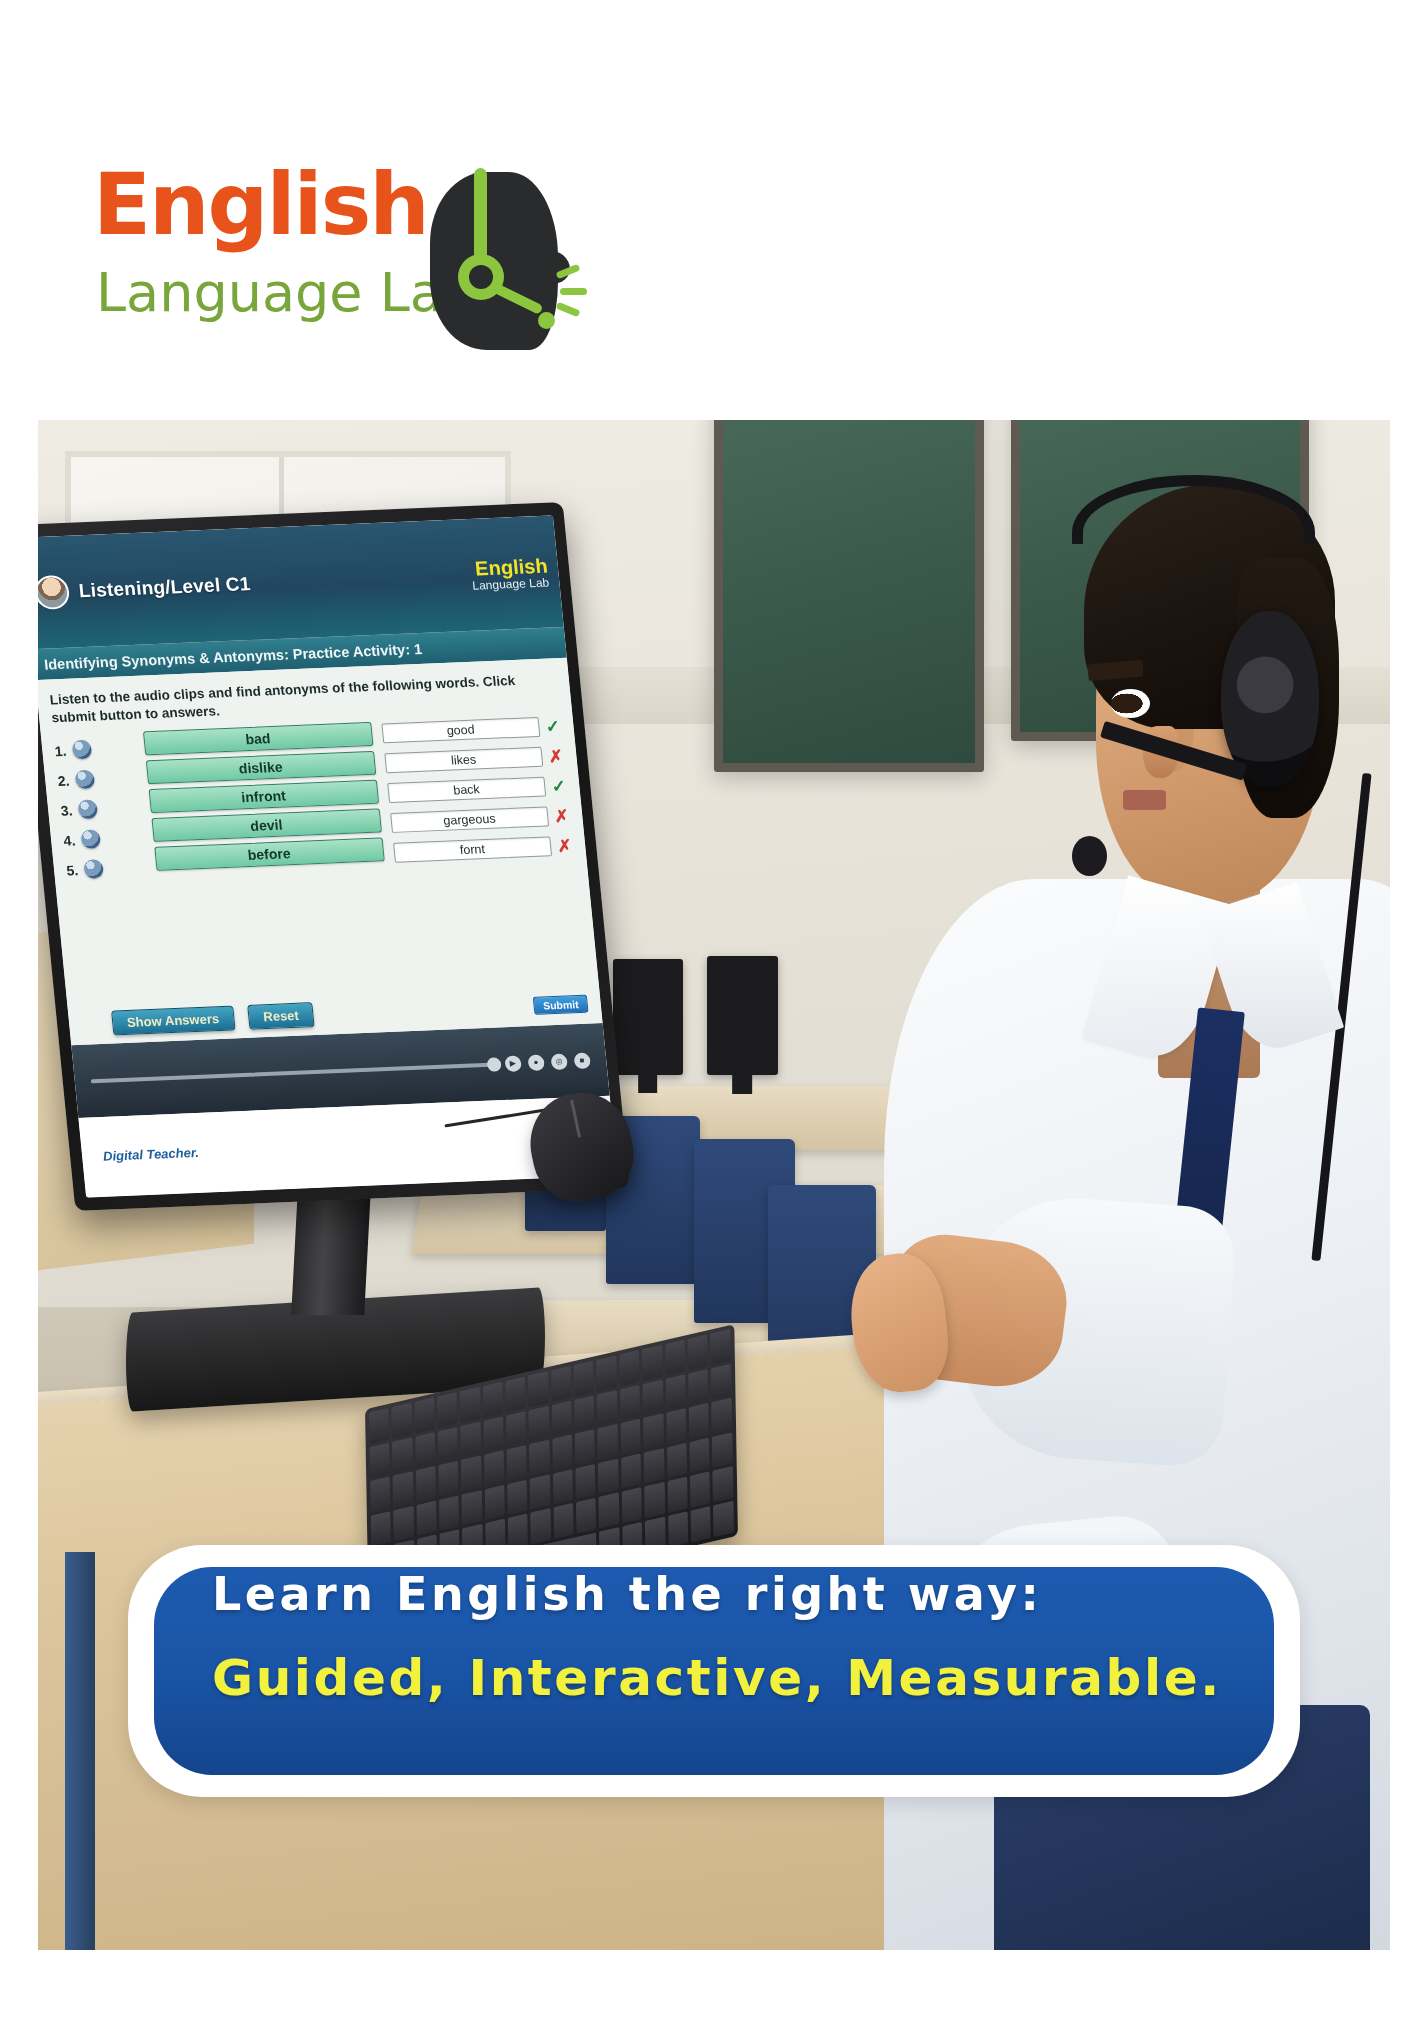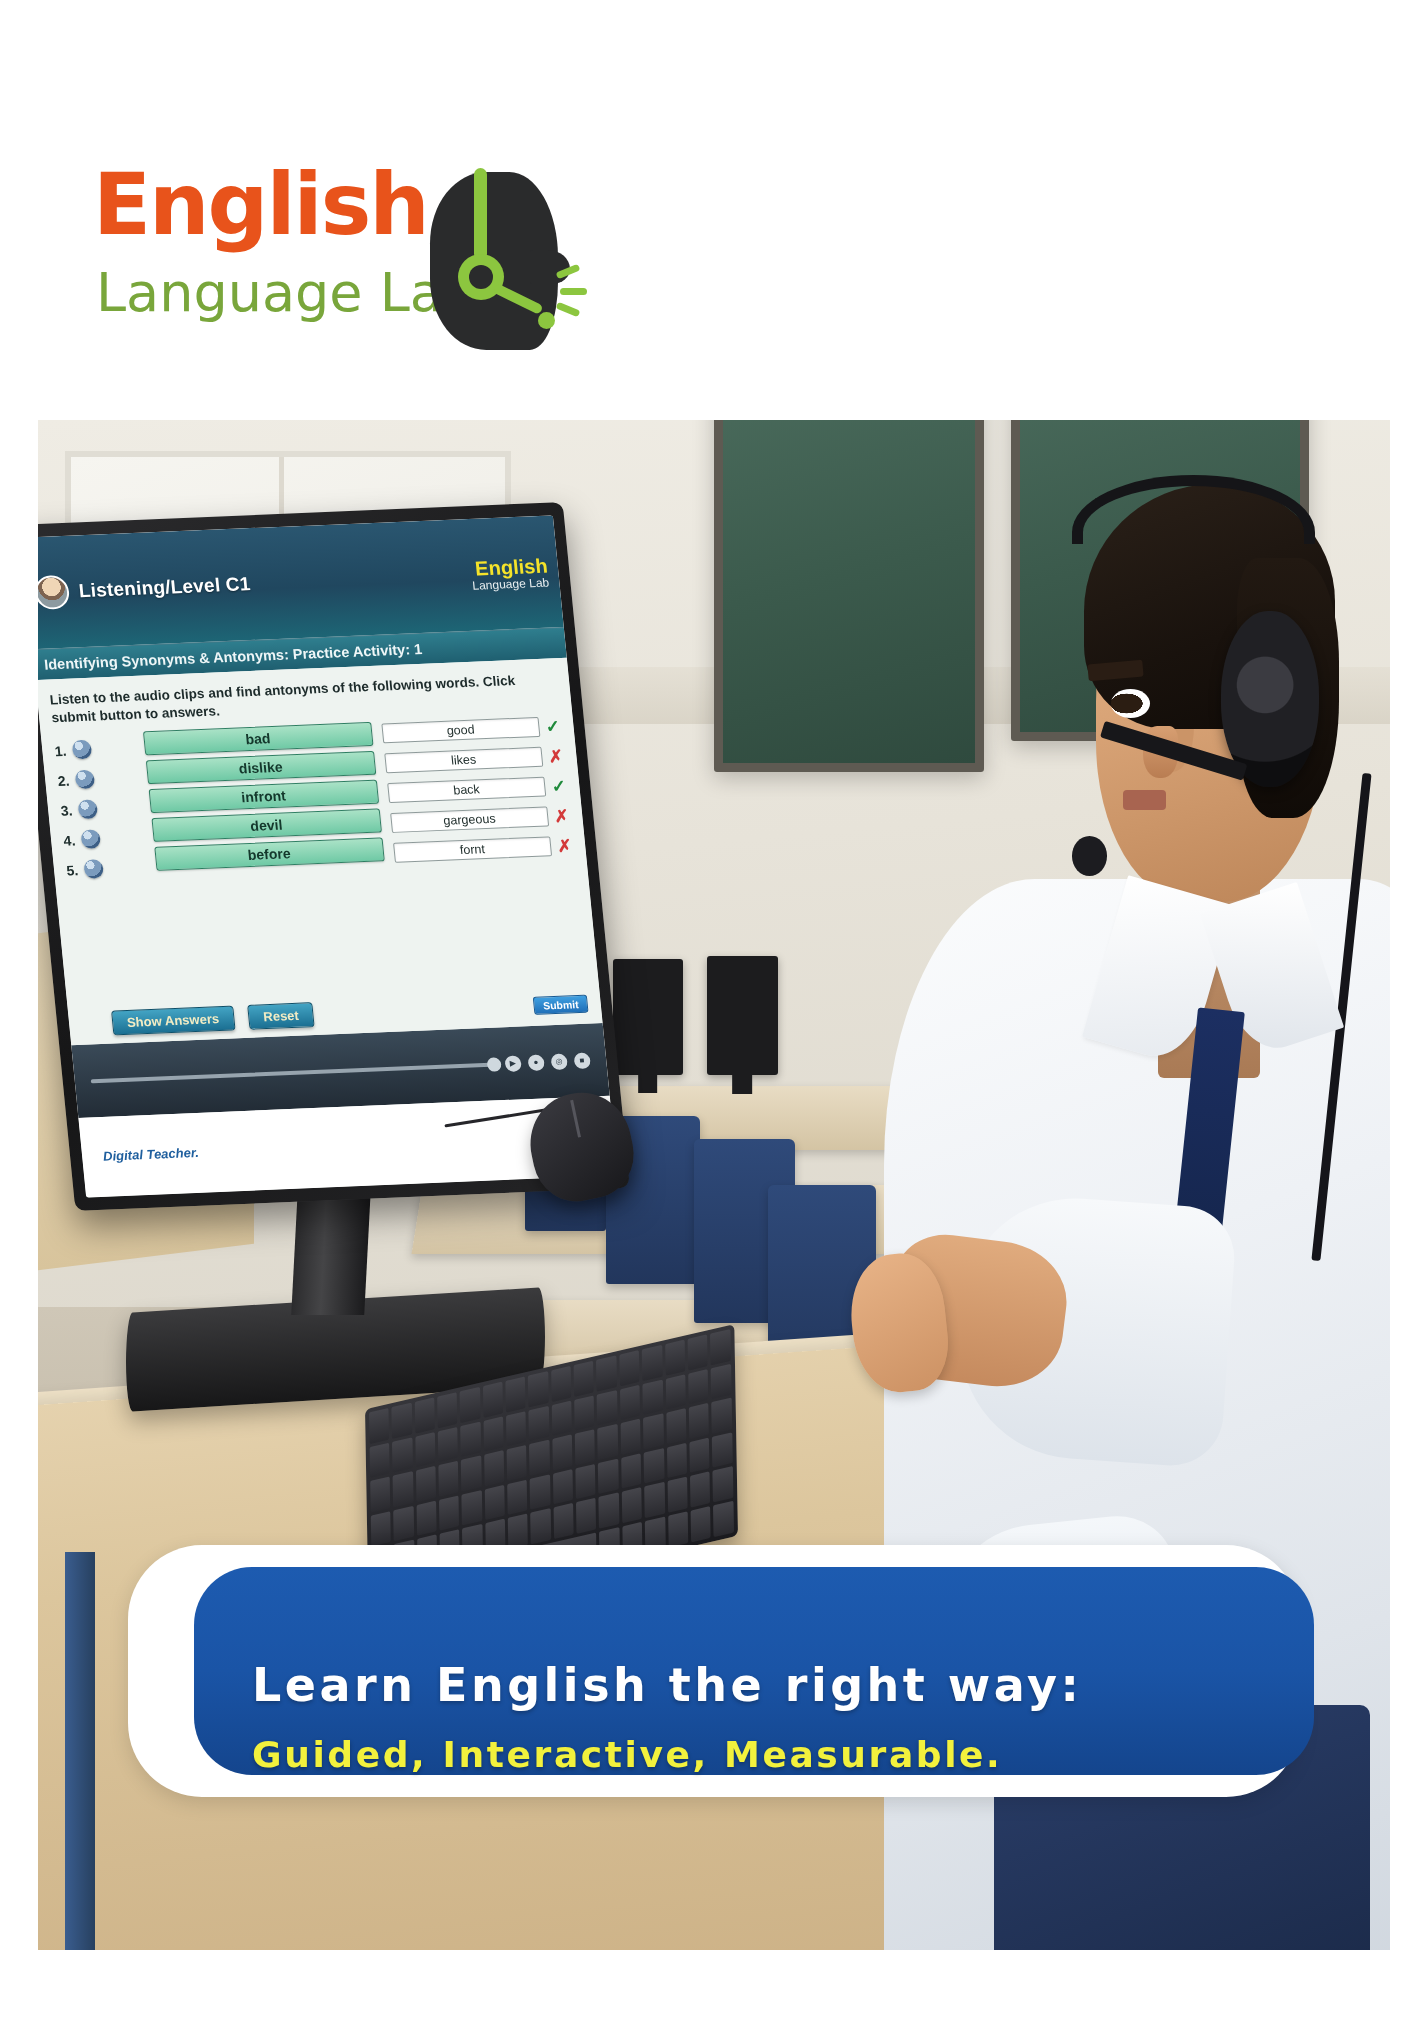--- a/index.html
+++ b/index.html
@@ -525,31 +525,31 @@
     border-radius:74px;
     box-shadow:0 6px 20px rgba(0,0,0,.13);
     padding:22px 26px;
     z-index:40;
   }
   .banner{
     width:100%; height:100%;
     background: linear-gradient(180deg,#1d5bb0 0%,#1a54a6 50%,#14458d 100%);
     border-radius:58px;
     display:flex; flex-direction:column;
-    align-items:flex-start; justify-content:flex-end;
-    padding-left:58px; gap:22px;margin-left:40px;
+    align-items:flex-start; justify-content:flex-start;
+    padding-left:58px; gap:28px;
   }
   .banner-l1{
     color:#ffffff; font-weight:bold; font-size:46px;
     letter-spacing:3.5px;
     text-shadow:0 2px 4px rgba(0,0,0,.28);
     font-family:"DejaVu Sans", sans-serif;
   }
   .banner-l2{
-    color:#f2f13d; font-weight:bold; font-size:36px;
+    color:#f2f13d; font-weight:bold; font-size:50px;
     letter-spacing:2.6px;
     text-shadow:0 2px 4px rgba(0,0,0,.30);
     font-family:"DejaVu Sans", sans-serif;
   }
 </style>
 </head>
 <body>
 
 <div id="poster">
 

